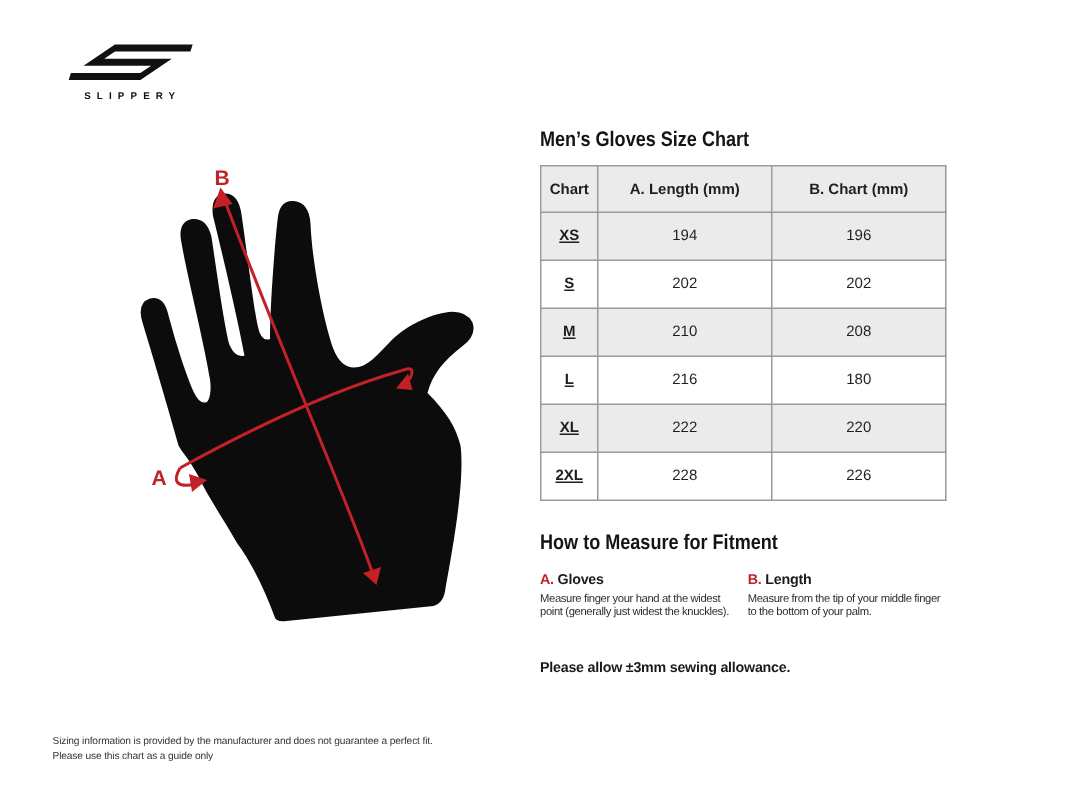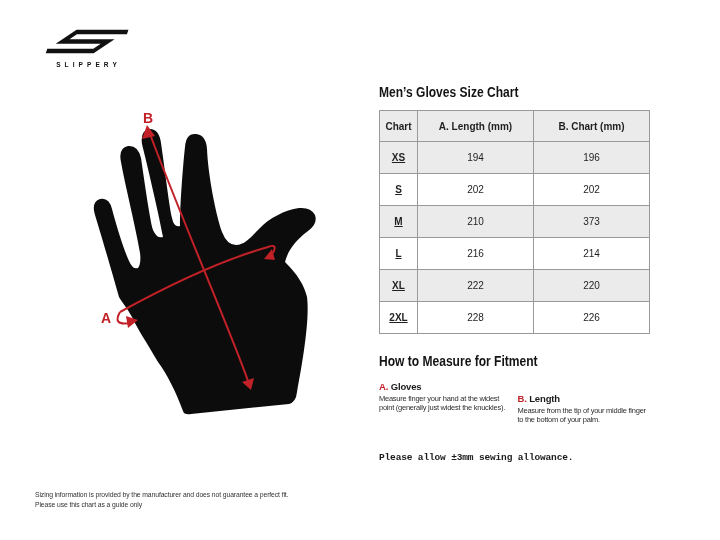--- a/index.html
+++ b/index.html
@@ -23,21 +23,21 @@
   }
 
   
   .hand{position:absolute;left:80px;top:100px;}
   .hand path.silhouette{fill:var(--hand-black);}
   .hand .measure-line{stroke:var(--accent-red);stroke-width:2;fill:none;}
   .hand .arrowhead{fill:var(--accent-red);}
   .hand text{fill:var(--accent-red);font-family:"Liberation Sans",sans-serif;font-weight:700;font-size:14px;}
 
   
-  .right{position:absolute;left:379px;top:84px;width:270px;}
+  .right{position:absolute;left:360px;top:84px;width:270px;}
   .chart-title{
     font-size:14px;font-weight:700;color:#141414;margin:0 0 10px 0;
     transform:scaleX(0.86);transform-origin:0 50%;white-space:nowrap;
   }
   table.sizes{border-collapse:collapse;width:270px;table-layout:fixed;}
   table.sizes col.c-size{width:38px;}
   table.sizes col.c-w{width:116px;}
   table.sizes col.c-l{width:116px;}
   table.sizes th,table.sizes td{
     border:1px solid var(--table-border);text-align:center;padding:0;
@@ -49,25 +49,25 @@
   table.sizes tr.alt td{background:var(--row-alt-bg);}
 
   
   .measure{margin-top:19px;}
   .measure-title{
     font-size:14px;font-weight:700;color:#141414;margin:0 0 12px 0;
     transform:scaleX(0.86);transform-origin:0 50%;white-space:nowrap;
   }
   .measure-cols{display:flex;}
   .mcol{width:137px;}
-  .mcol + .mcol{width:133px;margin-left:3px;margin-top:12px;}
+  .mcol + .mcol{width:133px;margin-left:3px;}
   .mlabel{font-size:9.5px;font-weight:700;color:#1a1a1a;letter-spacing:-0.15px;}
   .mlabel .prefix{color:var(--accent-red);}
   .mtext{font-size:7.5px;letter-spacing:-0.25px;line-height:1.16;color:#2e2e2e;margin-top:3px;white-space:nowrap;}
-  .allowance{font-size:9.5px;font-weight:700;color:#1a1a1a;margin-top:28px;letter-spacing:-0.15px;font-family:Liberation Mono, monospace;}
+  .allowance{font-size:9.5px;font-weight:700;color:#1a1a1a;margin-top:28px;letter-spacing:-0.15px;}
 
   
   .footer{position:absolute;left:35px;top:490px;font-size:6.8px;letter-spacing:-0.1px;line-height:1.45;color:#333;}
 </style>
 </head>
 <body>
 
 <div class="canvas">
 
   <div class="logo">
@@ -155,26 +155,26 @@
           <td>196</td>
         </tr>
         <tr>
           <td class="size">S</td>
           <td>202</td>
           <td>202</td>
         </tr>
         <tr class="alt">
           <td class="size">M</td>
           <td>210</td>
-          <td>373</td>
+          <td>208</td>
         </tr>
         <tr>
           <td class="size">L</td>
           <td>216</td>
-          <td>214</td>
+          <td>180</td>
         </tr>
         <tr class="alt">
           <td class="size">XL</td>
           <td>222</td>
           <td>220</td>
         </tr>
         <tr>
           <td class="size">2XL</td>
           <td>228</td>
           <td>226</td>

